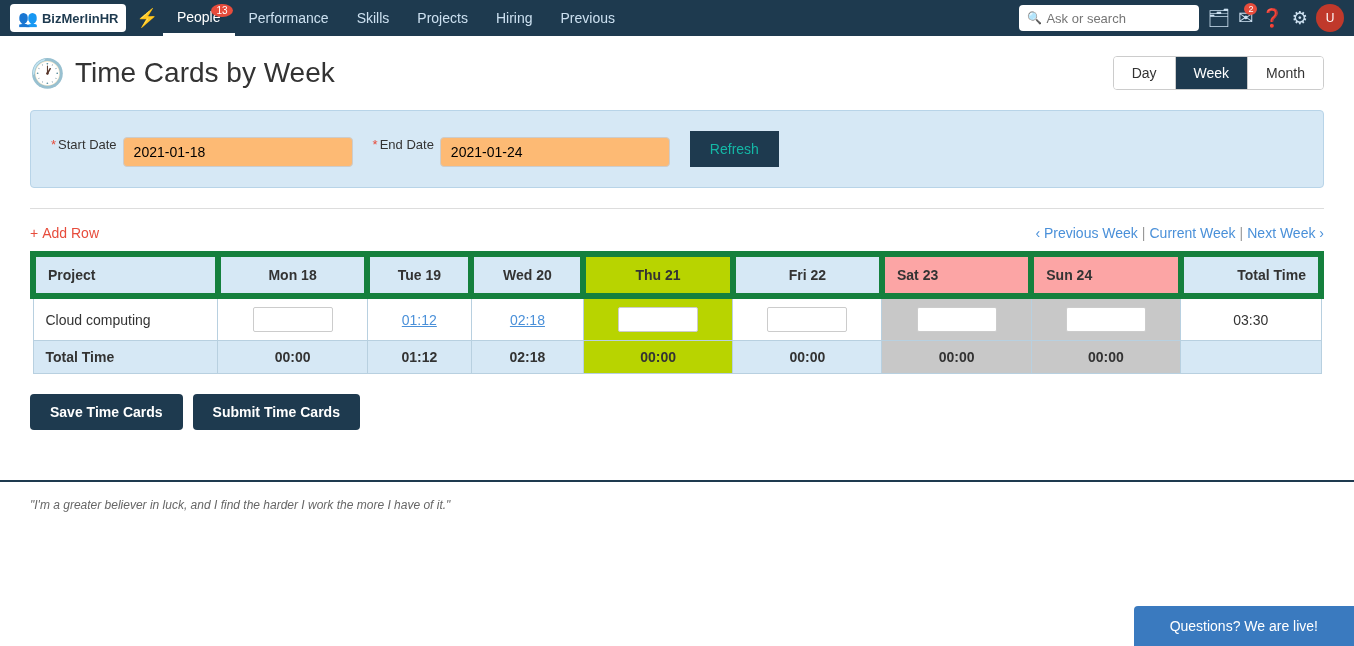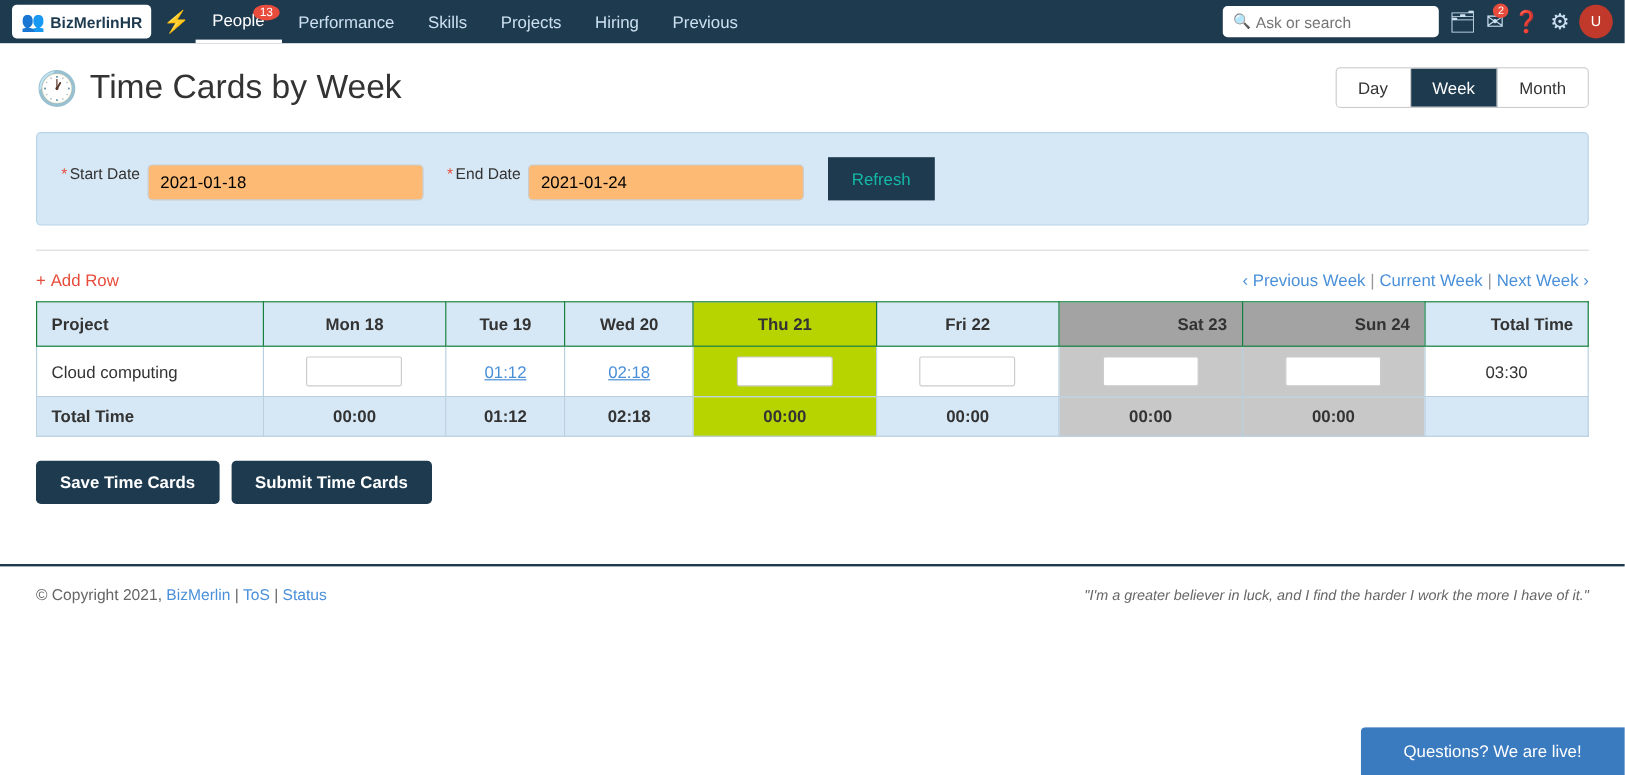--- a/index.html
+++ b/index.html
@@ -254,36 +254,36 @@
 
     
     .time-table {
       width: 100%;
       border-collapse: collapse;
       border: 1px solid #b8d0e0;
       margin-bottom: 20px;
     }
     .time-table th {
       background: #d6e8f5;
-      border: 1px solid #15803d;
+      border: 6px solid #15803d;
       padding: 10px 12px;
       text-align: left;
       font-weight: bold;
       font-size: 14px;
     }
     .time-table th.day-col {
       text-align: center;
     }
     .time-table th.today-col {
       background: #b8d400;
       text-align: center;
     }
     .time-table th.weekend-col {
-      background: #a3a3a3;
-      text-align: right;
+      background: #fca5a5;
+      text-align: left;
     }
     .time-table th.total-col {
       text-align: right;
     }
     .time-table td {
       border: 1px solid #b8d0e0;
       padding: 8px 12px;
       font-size: 14px;
     }
     .time-table td.center { text-align: center; }
@@ -513,24 +513,16 @@
   </table>
 
   <div class="action-buttons">
     <button class="action-btn">Save Time Cards</button>
     <button class="action-btn">Submit Time Cards</button>
   </div>
 
 </div>
 
 <footer class="footer">
-  <div>
-    <span>© Copyright 2021,</span>
-    <a>BizMerlin</a>
-    <span> | </span>
-    <a>ToS</a>
-    <span> | </span>
-    <a>Status</a>
-  </div>
   <div class="footer-quote">"I'm a greater believer in luck, and I find the harder I work the more I have of it."</div>
 </footer>
 
 <div class="chat-widget">Questions? We are live!</div>
 
 </body></html>

